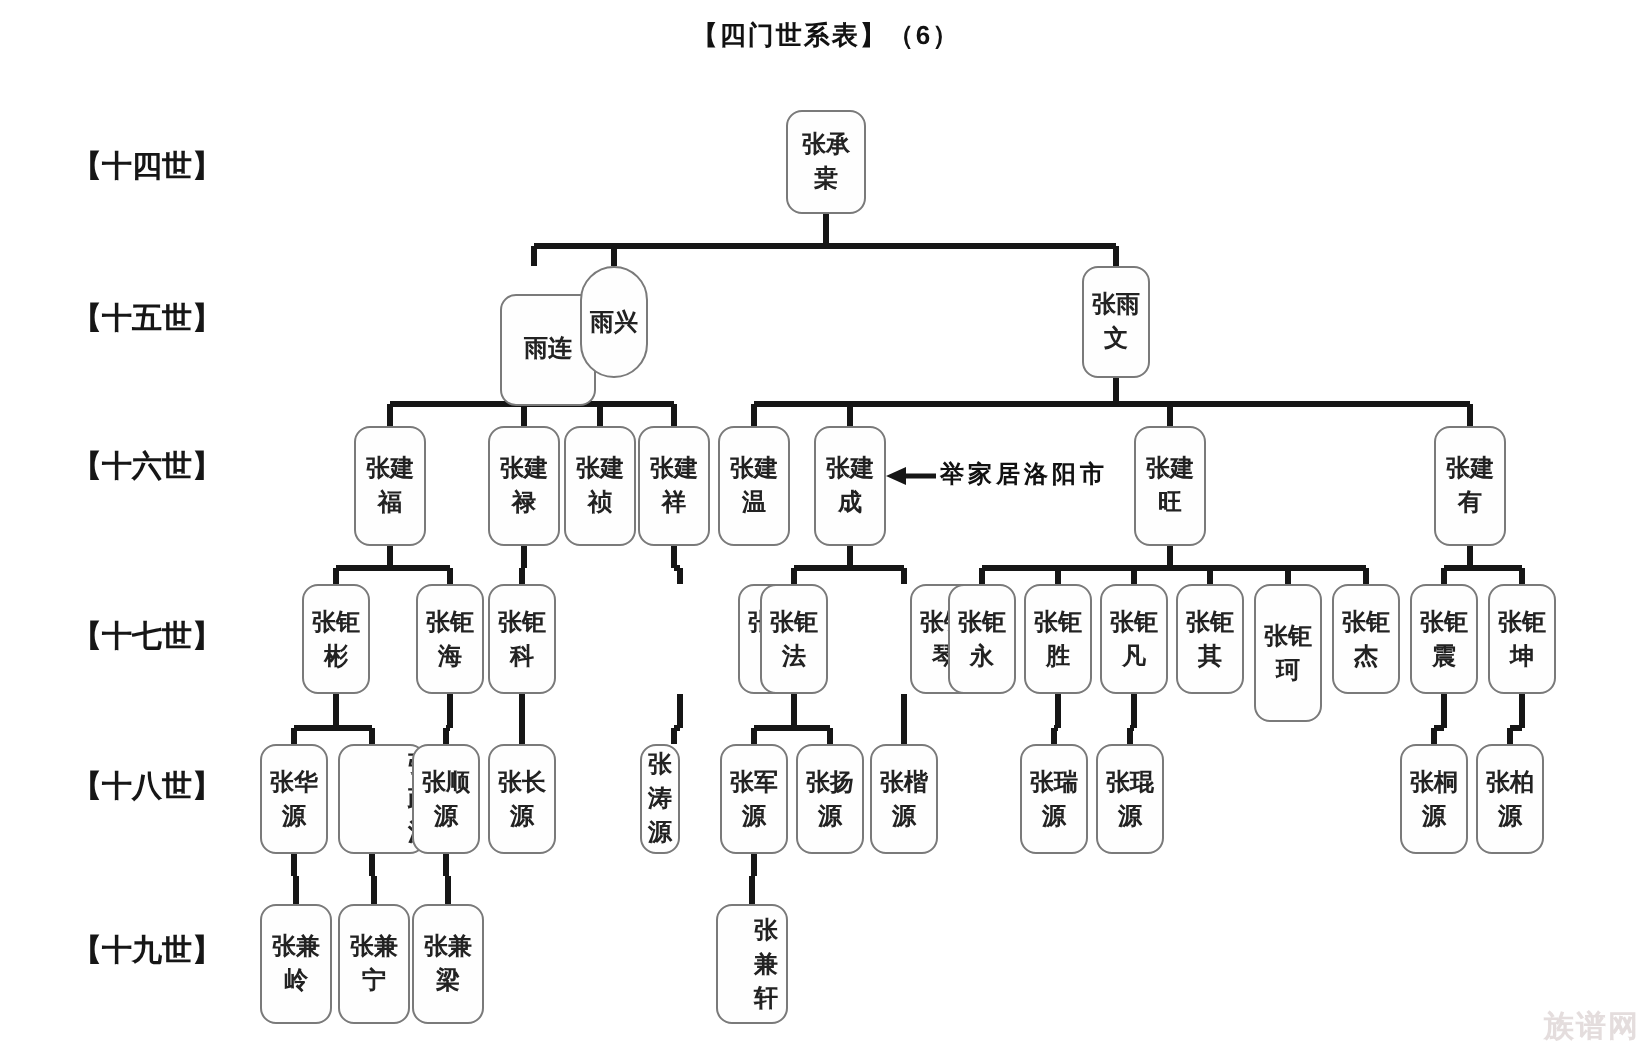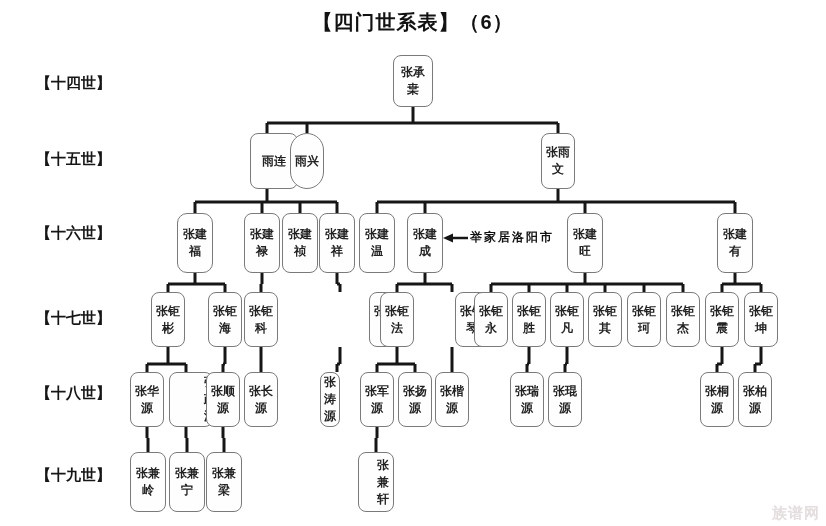--- a/index.html
+++ b/index.html
@@ -3,21 +3,21 @@
 <meta charset="utf-8">
 <style>
   html,body { margin:0; padding:0; }
   body {
     width:826px; height:526px; position:relative; overflow:hidden;
     background:#ffffff;
     font-family:"Liberation Sans","DejaVu Sans",sans-serif;
   }
   .title {
     position:absolute; top:9px; left:0; right:0; text-align:center;
-    font-size:20px; font-weight:bold; color:#121212; letter-spacing:1px;
+    font-size:13px; font-weight:bold; color:#121212; letter-spacing:1px;
   }
   svg.lines { position:absolute; left:0; top:0; width:826px; height:526px; }
   .stage { position:absolute; left:0; top:0; width:826px; height:526px; }
   .node {
     position:absolute; box-sizing:border-box;
     background:#fefefe; border:1.5px solid #7a7a7a; border-radius:8px;
     display:flex; align-items:center; justify-content:center;
     text-align:center; padding:1px 2px;
     font-size:12px; line-height:17px; font-weight:600; color:#222;
     word-break:break-all;
@@ -47,42 +47,42 @@
 </svg>
 
 <div class="stage">
     <div class="gen-label" style="left: 36px; top: 74px;">【十四世】</div>
     <div class="gen-label" style="left: 36px; top: 150px;">【十五世】</div>
     <div class="gen-label" style="left: 36px; top: 224px;">【十六世】</div>
     <div class="gen-label" style="left: 36px; top: 309px;">【十七世】</div>
     <div class="gen-label" style="left: 36px; top: 384px;">【十八世】</div>
     <div class="gen-label" style="left: 36px; top: 466px;">【十九世】</div>
     <div class="node" style="left: 393px; top: 55px; width: 40px; height: 52px;">张承枽</div>
-    <div class="node" style="left: 250px; top: 133px; width: 48px; height: 56px;">雨连</div>
+    <div class="node" style="left: 250px; top: 147px; width: 48px; height: 56px; font-family: Liberation Mono, monospace;">雨连</div>
     <div class="node" style="left: 290px; top: 133px; width: 34px; height: 56px; border-radius: 17px;">雨兴</div>
     <div class="node" style="left: 541px; top: 133px; width: 34px; height: 56px;">张雨文</div>
-    <div class="node" style="left: 177px; top: 213px; width: 36px; height: 60px; border-radius: 10px;">张建福</div>
+    <div class="node" style="left: 177px; top: 213px; width: 36px; height: 60px;">张建福</div>
     <div class="node" style="left: 244px; top: 213px; width: 36px; height: 60px;">张建禄</div>
     <div class="node" style="left: 282px; top: 213px; width: 36px; height: 60px;">张建祯</div>
     <div class="node" style="left: 319px; top: 213px; width: 36px; height: 60px;">张建祥</div>
     <div class="node" style="left: 359px; top: 213px; width: 36px; height: 60px;">张建温</div>
     <div class="node" style="left: 407px; top: 213px; width: 36px; height: 60px;">张建成</div>
     <div class="node" style="left: 567px; top: 213px; width: 36px; height: 60px;">张建旺</div>
     <div class="node" style="left: 717px; top: 213px; width: 36px; height: 60px;">张建有</div>
     <div class="node" style="left: 151px; top: 292px; width: 34px; height: 55px;">张钜彬</div>
     <div class="node" style="left: 208px; top: 292px; width: 34px; height: 55px;">张钜海</div>
     <div class="node" style="left: 244px; top: 292px; width: 34px; height: 55px;">张钜科</div>
     <div class="node" style="left: 323px; top: 292px; width: 34px; height: 55px; margin-left: 46px;">张钜旺</div>
     <div class="node" style="left: 380px; top: 292px; width: 34px; height: 55px;">张钜法</div>
     <div class="node" style="left: 435px; top: 292px; width: 34px; height: 55px; margin-left: 20px;">张钜琴</div>
     <div class="node" style="left: 474px; top: 292px; width: 34px; height: 55px;">张钜永</div>
     <div class="node" style="left: 512px; top: 292px; width: 34px; height: 55px;">张钜胜</div>
     <div class="node" style="left: 550px; top: 292px; width: 34px; height: 55px;">张钜凡</div>
     <div class="node" style="left: 588px; top: 292px; width: 34px; height: 55px;">张钜其</div>
-    <div class="node" style="left: 627px; top: 292px; width: 34px; height: 55px;">张钜珂</div>
+    <div class="node" style="left: 627px; top: 292px; width: 34px; height: 69px;">张钜珂</div>
     <div class="node" style="left: 666px; top: 292px; width: 34px; height: 55px;">张钜杰</div>
     <div class="node" style="left: 744px; top: 292px; width: 34px; height: 55px;">张钜坤</div>
     <div class="node" style="left: 705px; top: 292px; width: 34px; height: 55px;">张钜震</div>
     <div class="node" style="left: 130px; top: 372px; width: 34px; height: 55px;">张华源</div>
     <div class="node" style="left: 169px; top: 372px; width: 34px; height: 55px; padding-left: 40px;">张政源</div>
     <div class="node" style="left: 206px; top: 372px; width: 34px; height: 55px;">张顺源</div>
     <div class="node" style="left: 244px; top: 372px; width: 34px; height: 55px;">张长源</div>
     <div class="node" style="left: 320px; top: 372px; width: 20px; height: 55px;">张涛源</div>
     <div class="node" style="left: 360px; top: 372px; width: 34px; height: 55px;">张军源</div>
     <div class="node" style="left: 398px; top: 372px; width: 34px; height: 55px;">张扬源</div>

